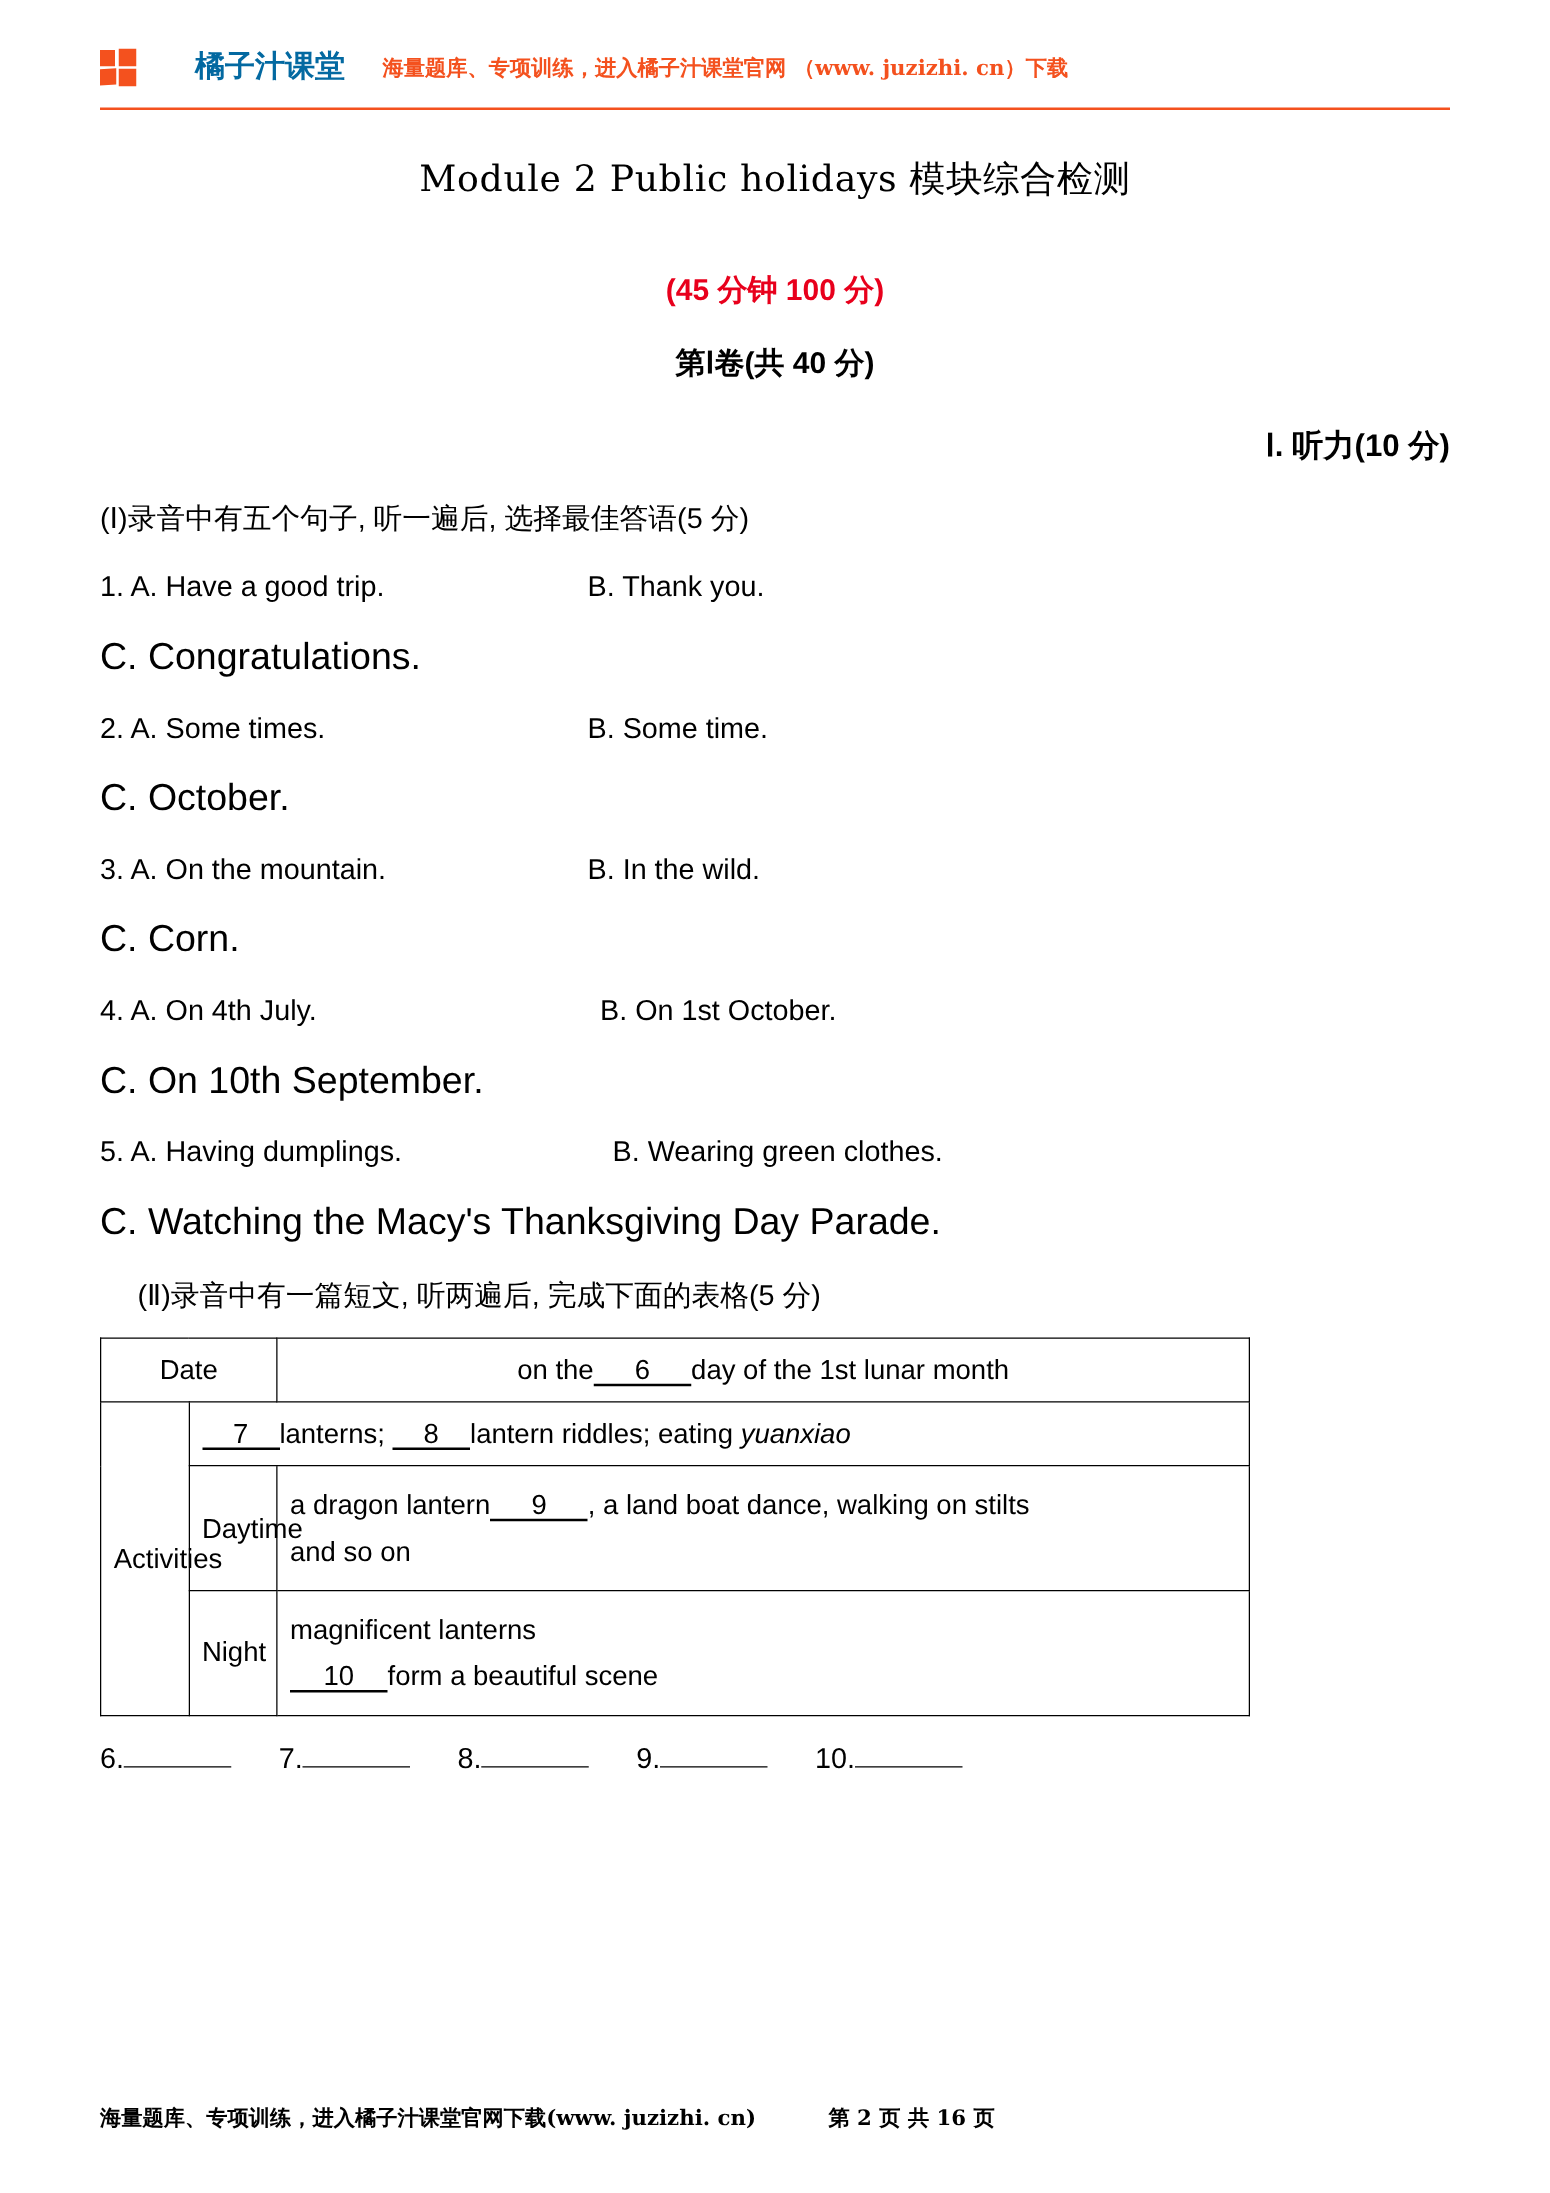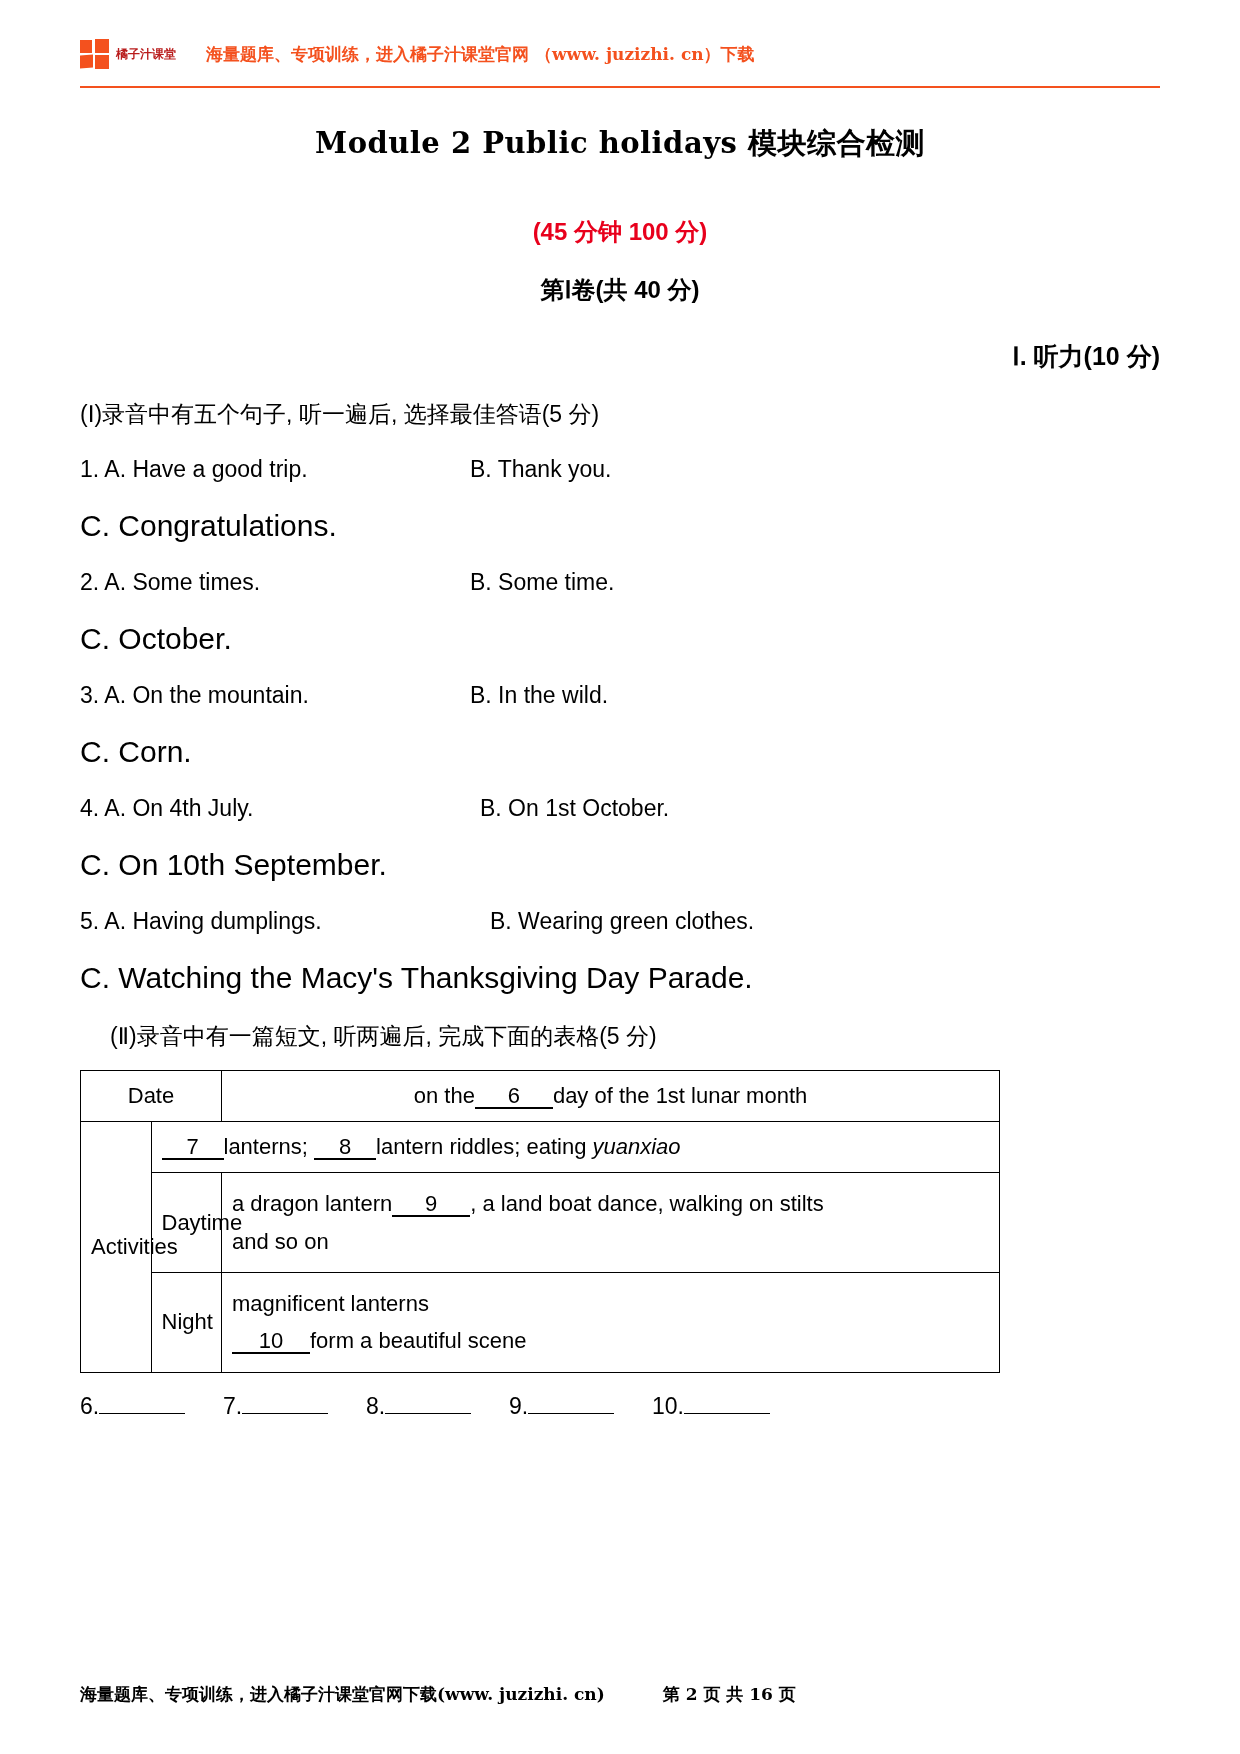--- a/index.html
+++ b/index.html
@@ -45,47 +45,48 @@
   .logo-mark span {
     position: absolute;
     background: #F4511E;
     display: block;
   }
   .lm1 { left: 0;    top: 1px;  width: 12px; height: 13px; }
   .lm2 { left: 15px; top: 0px;  width: 14px; height: 14px; }
   .lm3 { left: 0px;  top: 16px; width: 13px; height: 13px; transform: skewY(-4deg); }
   .lm4 { left: 15px; top: 16px; width: 14px; height: 14px; }
   .logo-text {
-    color: #b91c1c;
-    font-size: 12px;
+    color: #0369a1;
+    font-size: 24px;
     font-weight: bold;
     letter-spacing: 0px;
     line-height: 1;
     white-space: nowrap;
+    margin-left: 40px;
   }
   .header-tagline {
     flex: 1 1 auto;
     color: #F4511E;
     font-family: "DejaVu Serif", serif;
     font-weight: bold;
     font-size: 17px;
     white-space: nowrap;
     padding-left: 30px;
   }
   .header-rule {
     border-bottom: 2px solid #F4511E;
     margin-top: 6px;
   }
 
   
   .doc-title {
     text-align: center;
     font-family: "DejaVu Serif", serif;
     font-size: 29px;
-    font-weight: bold;
+    font-weight: normal;
     margin-top: 36px;
     letter-spacing: 0.5px;
   }
   .score-line {
     text-align: center;
     color: #E8001C;
     font-weight: bold;
     font-size: 24px;
     margin-top: 52px;
   }

